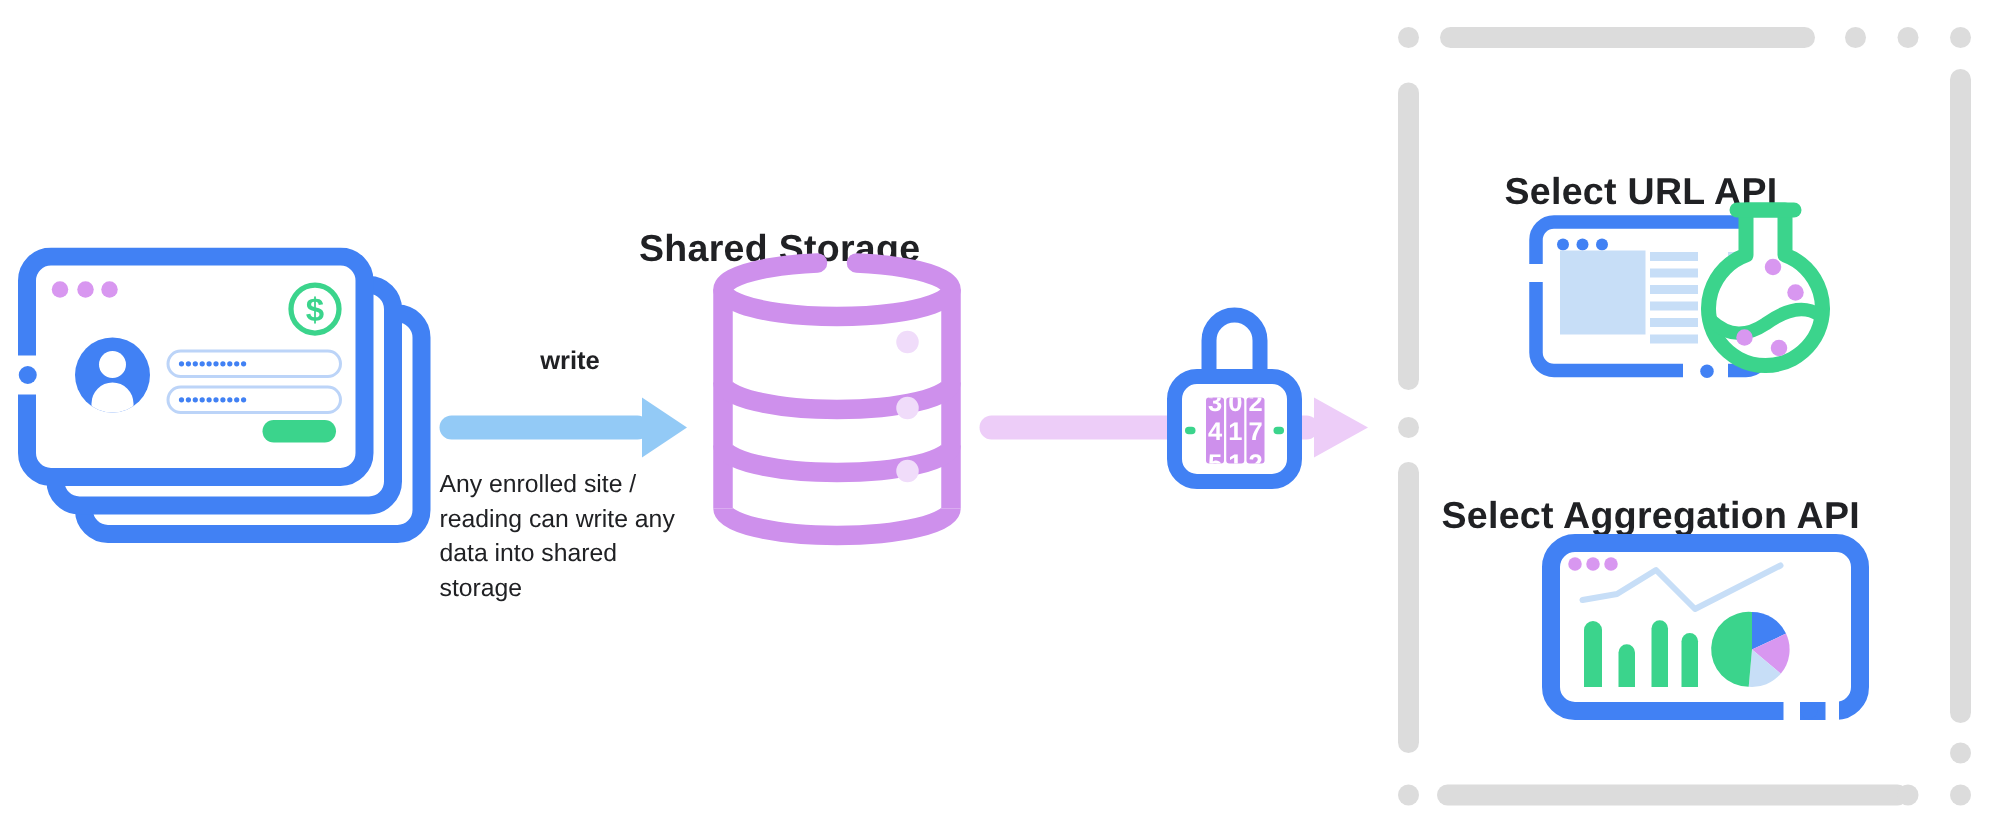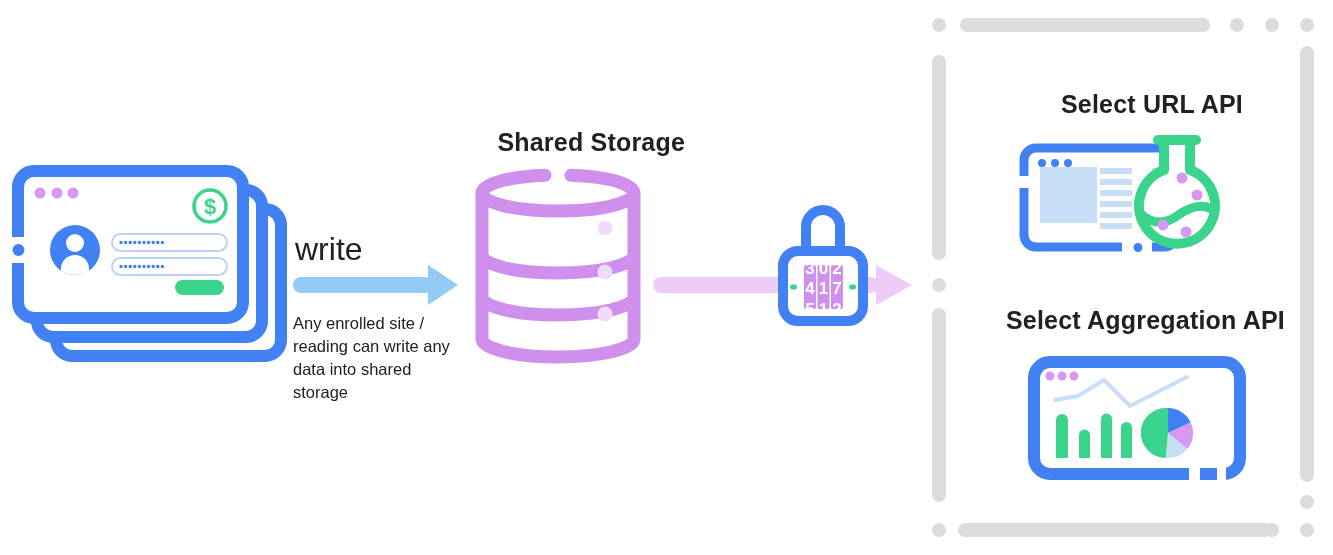--- a/index.html
+++ b/index.html
@@ -1,20 +1,20 @@
 <!DOCTYPE html>
 <html style="--blue: #4181F4; --green: #3BD48C; --purple: #CE90EC; --lavender: #D897F0; --pale_blue: #C7DEF7; --pale_purple: #F0DCFA; --write_arrow_blue: #93CAF6; --read_arrow_pink: #EDCDF8; --field_border_blue: #BCD4F8; --dash_gray: #DCDCDC; --text_dark: #202124;"><head>
 <meta charset="utf-8">
 <style>
   html,body{margin:0;padding:0;background:#fff;}
   .canvas{position:relative;width:1333px;height:555px;background:#fff;overflow:hidden;
           font-family:"Liberation Sans",sans-serif;color:var(--text_dark);}
   .abs{position:absolute;}
-  .title{font-weight:700;font-size:25px;letter-spacing:.2px;text-align:right;color:var(--text_dark);}
-  .flow-label{font-size:32px;text-align:left;color:var(--text_dark);}
+  .title{font-weight:700;font-size:25px;letter-spacing:.2px;text-align:left;color:var(--text_dark);margin-top:24px;}
+  .flow-label{font-size:17px;text-align:center;color:var(--text_dark);font-weight:bold;}
   .caption{font-size:16.5px;line-height:23px;color:var(--text_dark);}
   
   .sB{stroke:var(--blue);}     .fB{fill:var(--blue);}
   .sG{stroke:var(--green);}    .fG{fill:var(--green);}
   .sP{stroke:var(--purple);}   .fP{fill:var(--purple);}
   .fLav{fill:var(--lavender);}
   .sPB{stroke:var(--pale_blue);} .fPB{fill:var(--pale_blue);}
   .fPP{fill:var(--pale_purple);}
   .fWA{fill:var(--write_arrow_blue);}
   .fRA{fill:var(--read_arrow_pink);}
@@ -72,21 +72,21 @@
 
   <div class="abs flow-label" style="left:295px;top:231px;width:170px">write</div>
 
   <svg class="abs" style="left:290px;top:262px" width="172" height="46" viewBox="0 0 172 46">
     <rect x="3" y="15" width="140" height="16" rx="8" class="fWA"></rect>
     <polygon points="138,3 168,23 138,43" class="fWA"></polygon>
   </svg>
 
   <div class="abs caption" style="left:293px;top:312px;width:168px">Any enrolled site / reading can write any data into shared storage</div>
 
-  <div class="abs title" style="left:465px;top:128px;width:220px">Shared Storage</div>
+  <div class="abs title" style="left:426px;top:128px;width:220px">Shared Storage</div>
 
   <svg class="abs" style="left:468px;top:165px" width="180" height="200" viewBox="0 0 180 200">
     <g class="nf sP" stroke-width="13">
       <path d="M103,10.3 A76,18 0 1 1 77,10.3" stroke-linecap="round"></path>
       <path d="M14,28 V174"></path>
       <path d="M166,28 V174"></path>
       <path d="M14,90  A76,18 0 0 0 166,90"></path>
       <path d="M14,132 A76,18 0 0 0 166,132"></path>
       <path d="M14,174 A76,18 0 0 0 166,174"></path>
     </g>

